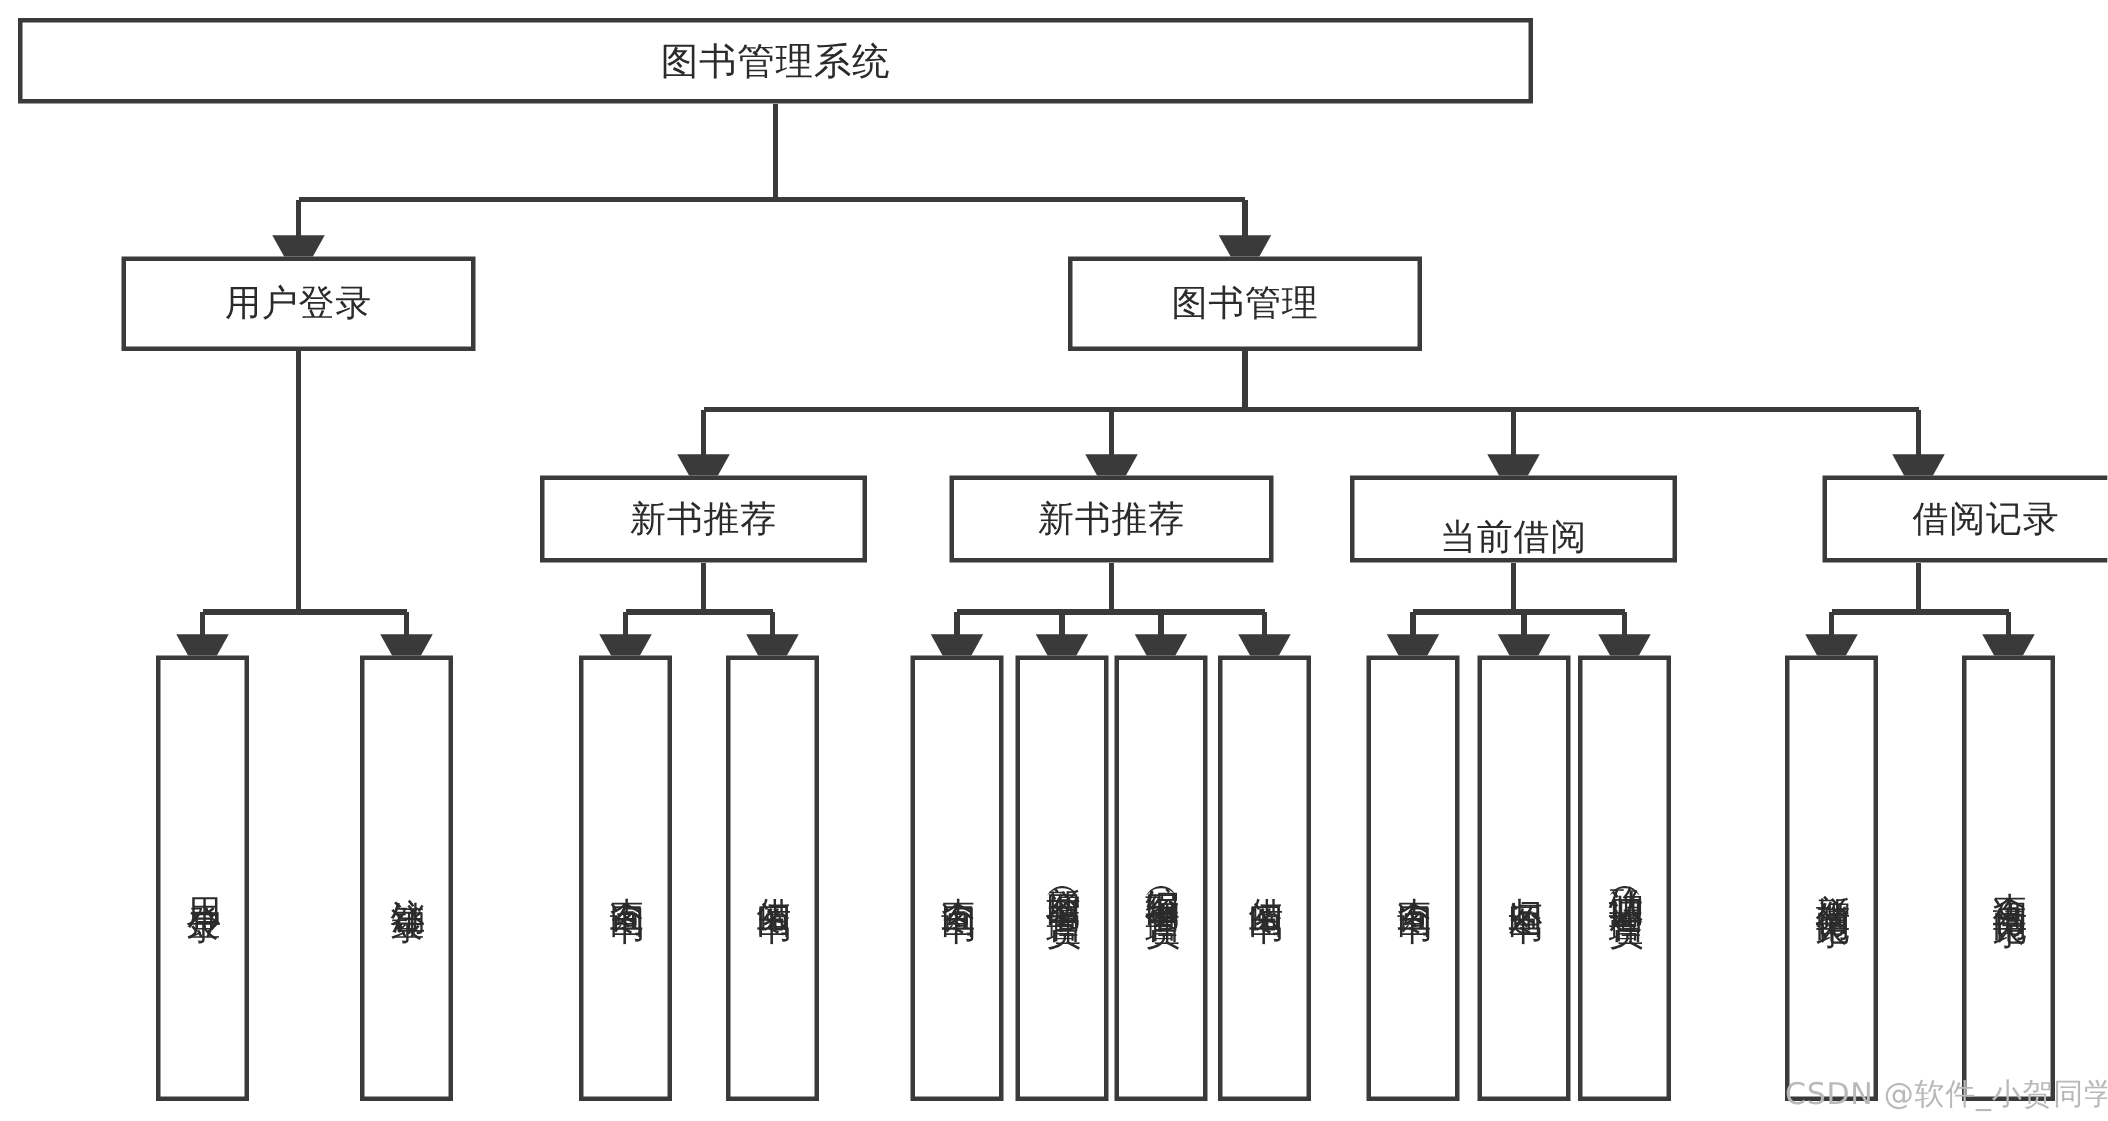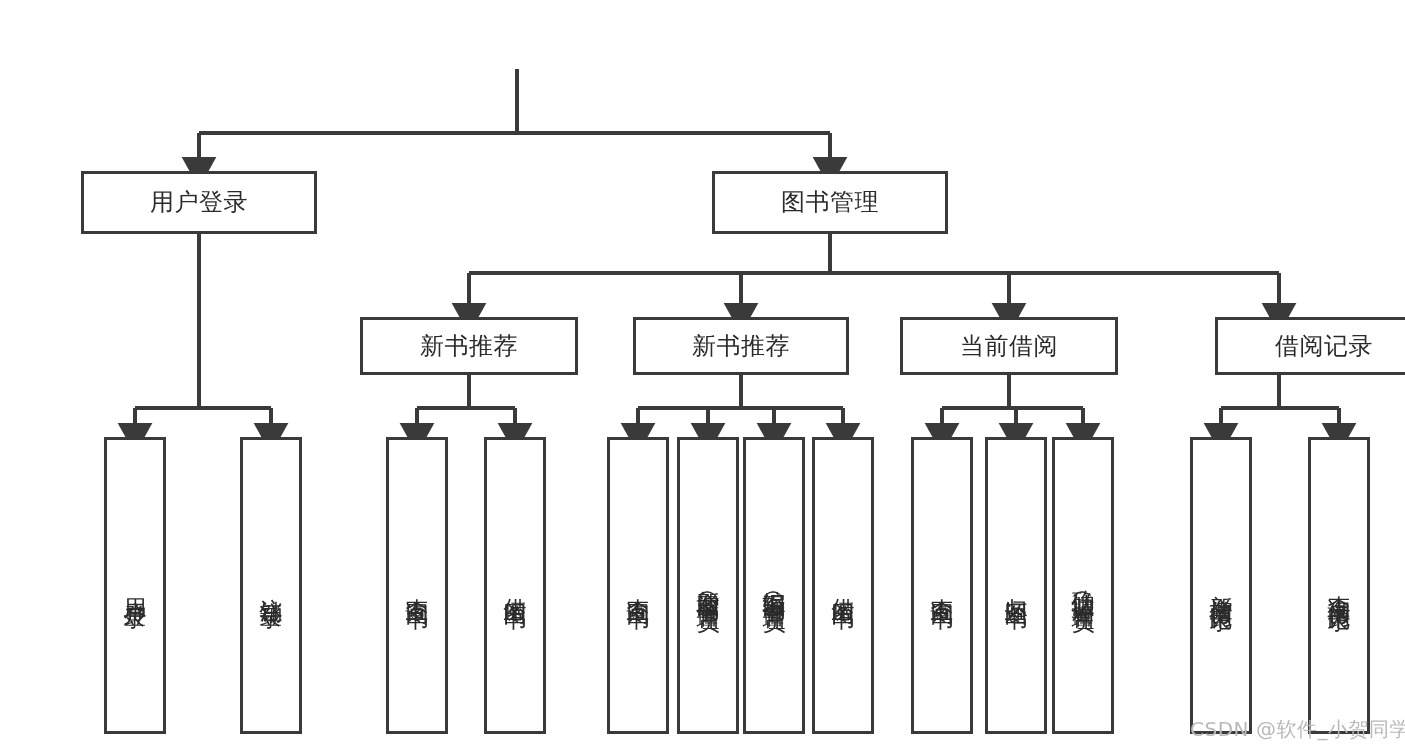--- a/index.html
+++ b/index.html
@@ -125,35 +125,38 @@
       <path d="M1016,408 L1016,428" marker-end="url(#arrow)"></path>
       <path d="M1083,408 L1083,428" marker-end="url(#arrow)"></path>
 
       <path d="M1279,375 L1279,408"></path>
       <path d="M1221,408 L1339,408"></path>
       <path d="M1221,408 L1221,428" marker-end="url(#arrow)"></path>
       <path d="M1339,408 L1339,428" marker-end="url(#arrow)"></path>
     </g>
   </svg>
 
+  <div class="node horiz root" style="left:12px; top:12px; width:1010px; height:57px;">
+    <span class="label">图书管理系统</span>
+  </div>
 
   <div class="node horiz" style="left:81px; top:171px; width:236px; height:63px;">
     <span class="label">用户登录</span>
   </div>
   <div class="node horiz" style="left:360px; top:317px; width:218px; height:58px;">
     <span class="label">新书推荐</span>
   </div>
 
   <div class="node horiz" style="left:712px; top:171px; width:236px; height:63px;">
     <span class="label">图书管理</span>
   </div>
   <div class="node horiz" style="left:633px; top:317px; width:216px; height:58px;">
     <span class="label">新书推荐</span>
   </div>
-  <div class="node horiz" style="left:900px; top:317px; width:218px; height:58px;">
+  <div class="node horiz" style="left:900px; top:317px; width:218px; height:58px;align-items:flex-end;">
     <span class="label">当前借阅</span>
   </div>
   <div class="node horiz" style="left:1215px; top:317px; width:218px; height:58px;">
     <span class="label">借阅记录</span>
   </div>
 
   <div class="node vert" style="left:104px; top:437px; width:62px; height:297px;">
     <span class="label">用户登录</span>
   </div>
   <div class="node vert" style="left:240px; top:437px; width:62px; height:297px;">

